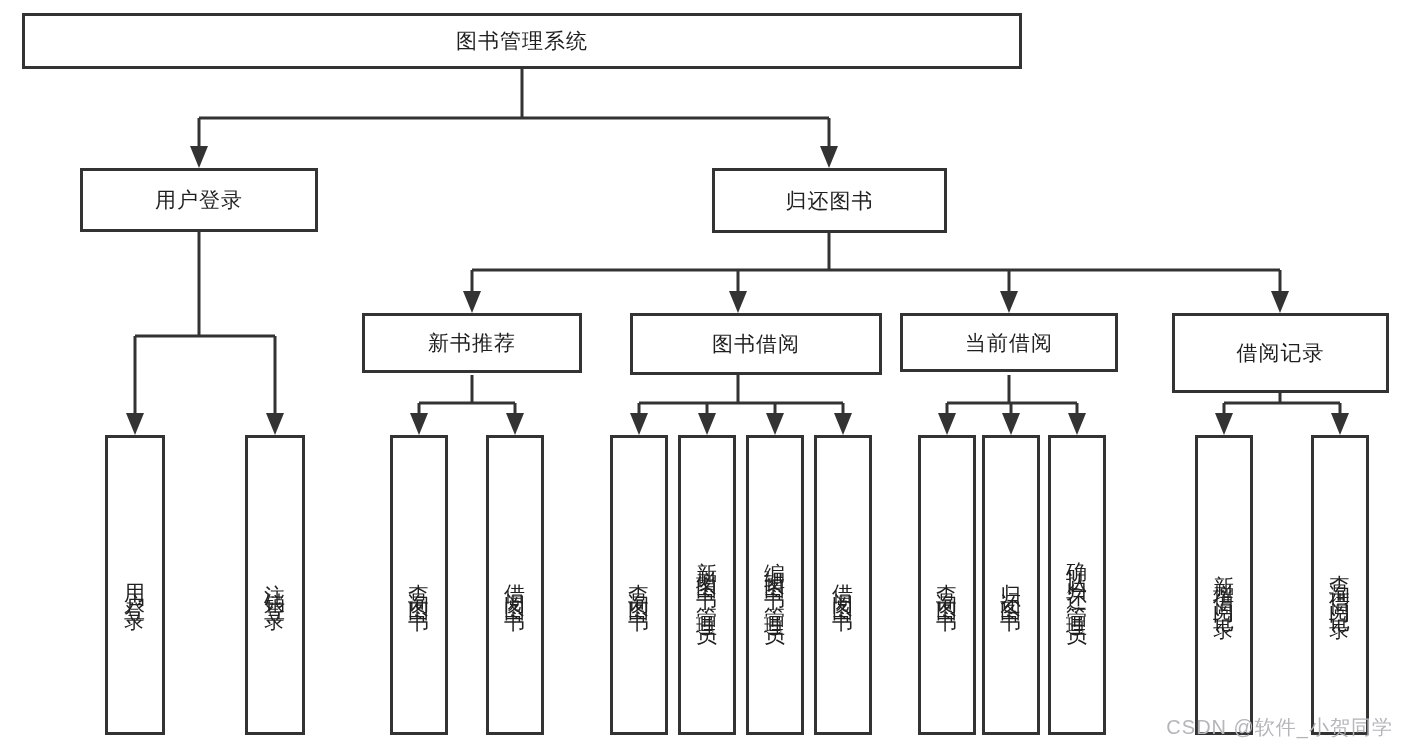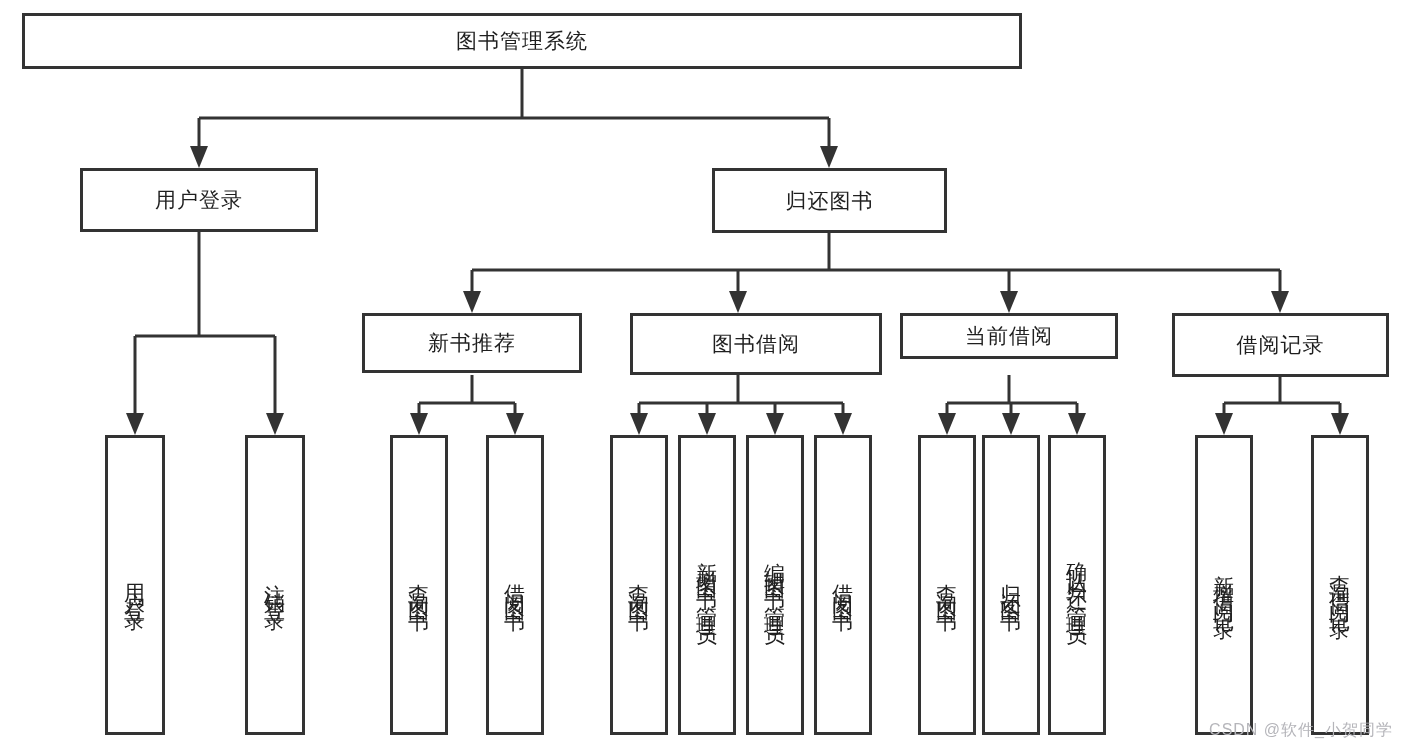--- a/index.html
+++ b/index.html
@@ -43,21 +43,21 @@
     stroke-width:3;
   }
   #connectors polygon{
     fill:#333333;
     stroke:none;
   }
   #watermark{
     position:absolute;
     right:12px;
     bottom:6px;
-    font-size:16px;
+    font-size:20px;
     color:#b5b5ba;
     letter-spacing:1px;
     z-index:5;
     white-space:nowrap;
     margin-left:30px;
   }
 </style>
 </head>
 <body>
 
@@ -135,24 +135,24 @@
   <div class="box h" style="left:712px;top:168px;width:235px;height:65px">
     <span>归还图书</span>
   </div>
 
   <div class="box h" style="left:362px;top:313px;width:220px;height:60px">
     <span>新书推荐</span>
   </div>
   <div class="box h" style="left:630px;top:313px;width:252px;height:62px">
     <span>图书借阅</span>
   </div>
-  <div class="box h" style="left:900px;top:313px;width:218px;height:46px">
+  <div class="box h" style="left:900px;top:313px;width:218px;height:59px">
     <span>当前借阅</span>
   </div>
-  <div class="box h" style="left:1172px;top:313px;width:217px;height:64px">
+  <div class="box h" style="left:1172px;top:313px;width:217px;height:80px">
     <span>借阅记录</span>
   </div>
 
   <div class="box v" style="left:105px;top:435px;width:60px;height:300px">
     <span>用户登录</span>
   </div>
   <div class="box v" style="left:245px;top:435px;width:60px;height:300px">
     <span>注销登录</span>
   </div>
 

